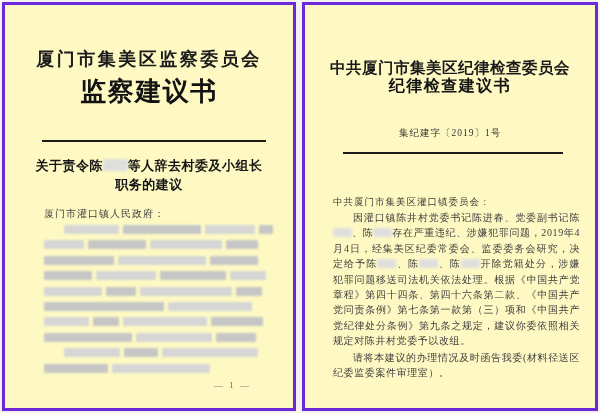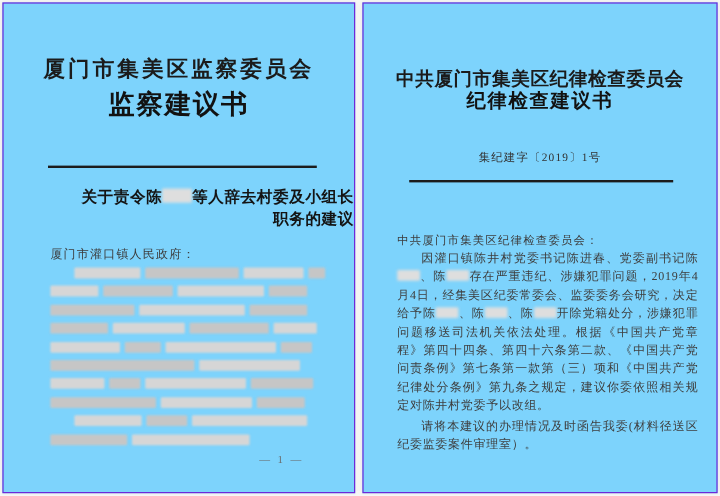--- a/index.html
+++ b/index.html
@@ -5,57 +5,57 @@
   html,body{margin:0;padding:0;}
   body{
     width:600px;height:413px;overflow:hidden;
     background:#f7f7f6;
     font-family:"Liberation Serif","DejaVu Serif",serif;
     position:relative;
   }
   .canvas{position:absolute;inset:0;}
   .page{
     position:absolute;top:2px;height:409px;
-    background:#7dd3fc;
-    border:1px solid #6d28d9;
+    background:#fef9c3;
+    border:3px solid #6d28d9;
     box-shadow:0 0 5px rgba(0,0,0,0.07);
     box-sizing:border-box;
   }
   .page-left{left:2px;width:294px;}
   .page-right{left:302px;width:296px;}
 
   .org-title{
     position:absolute;left:0;right:0;text-align:center;
     font-weight:bold;color:#1b1b1b;white-space:nowrap;
   }
   .page-left .org-title{top:42px;font-size:18px;letter-spacing:2.5px;}
   .page-right .org-title{top:53px;font-size:15.5px;letter-spacing:0.5px;}
 
   .doc-type{
     position:absolute;left:0;right:0;text-align:center;
     font-weight:bold;color:#121212;white-space:nowrap;
   }
-  .page-left .doc-type{top:69px;font-size:22px;letter-spacing:1.5px;}
+  .page-left .doc-type{top:69px;font-size:26px;letter-spacing:1.5px;}
   .page-right .doc-type{top:71px;font-size:16px;letter-spacing:1.5px;}
 
   .doc-number{
     position:absolute;left:0;right:0;text-align:center;
     font-size:9.5px;color:#333;letter-spacing:1px;
   }
   .page-left .doc-number{top:117px;}
   .page-right .doc-number{top:122px;}
 
   .rule{
     position:absolute;height:2px;background:#1c1c1c;
   }
   .page-left .rule{top:135px;left:37px;width:224px;}
   .page-right .rule{top:147px;left:38px;width:220px;}
 
   .subject{
-    position:absolute;left:0;right:0;text-align:right;
+    position:absolute;left:0;right:0;text-align:center;
     font-weight:bold;color:#141414;white-space:nowrap;
   }
   .page-left .subject-l1{top:152px;font-size:13px;letter-spacing:0.5px;}
   .page-left .subject-l2{top:171px;font-size:13px;letter-spacing:0.5px;}
   .page-right .subject{top:158px;font-size:12.5px;letter-spacing:0.5px;}
 
   .salutation{
     position:absolute;color:#3c3c3c;letter-spacing:1px;
   }
   .page-left .salutation{top:202px;left:39px;font-size:10px;}
@@ -175,21 +175,21 @@
     </div>
 
     <div class="page-number">— 1 —</div>
   </div>
 
   <div class="page page-right">
     <div class="org-title">中共厦门市集美区纪律检查委员会</div>
     <div class="doc-type">纪律检查建议书</div>
     <div class="doc-number">集纪建字〔2019〕1号</div>
     <div class="rule"></div>
-    <div class="salutation">中共厦门市集美区纪律检查委员会：</div>
+    <div class="salutation">中共厦门市集美区灌口镇委员会：</div>
 
     <div class="body-text">
       <p class="para">因灌口镇陈井村党委书记陈进春、党委副书记陈<span class="redact-inline"></span>、陈<span class="redact-inline"></span>存在严重违纪、涉嫌犯罪问题，2019年4月4日，经集美区纪委常委会、监委委务会研究，决定给予陈<span class="redact-inline"></span>、陈<span class="redact-inline"></span>、陈<span class="redact-inline"></span>开除党籍处分，涉嫌犯罪问题移送司法机关依法处理。根据《中国共产党章程》第四十四条、第四十六条第二款、《中国共产党问责条例》第七条第一款第（三）项和《中国共产党纪律处分条例》第九条之规定，建议你委依照相关规定对陈井村党委予以改组。</p>
       <p class="para">请将本建议的办理情况及时函告我委(材料径送区纪委监委案件审理室）。</p>
     </div>
 
   </div>
 
 </div>
 

